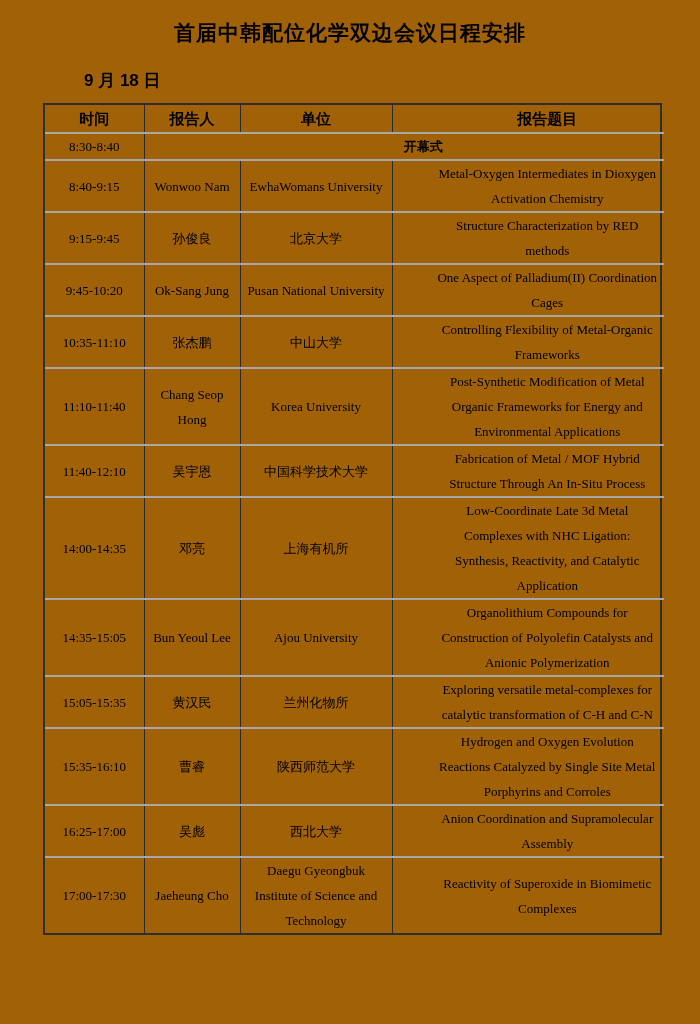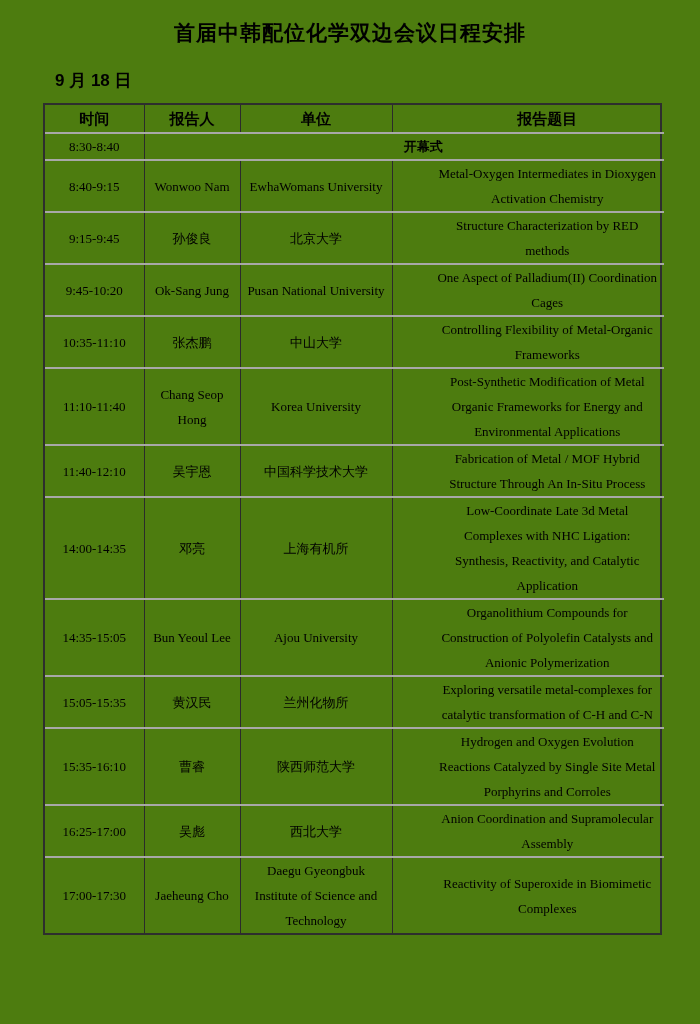--- a/index.html
+++ b/index.html
@@ -11,32 +11,32 @@
   body {
     width: 700px;
     height: 1024px;
     overflow: hidden;
     font-family: "Liberation Serif", "DejaVu Serif", serif;
   }
   .page {
     position: relative;
     width: 700px;
     height: 1024px;
-    background: #4d7c0f;
+    background: #a16207;
   }
   .doc-title {
     padding-top: 19px;
     text-align: center;
     font-size: 21px;
     font-weight: bold;
     font-family: "Liberation Sans", "DejaVu Sans", sans-serif;
     letter-spacing: 1px;
   }
   .date-label {
-    margin: 22px 0 11px 55px;
+    margin: 22px 0 11px 84px;
     font-size: 17px;
     font-weight: bold;
     font-family: "Liberation Sans", "DejaVu Sans", sans-serif;
   }
   .table-frame {
     margin-left: 43px;
     width: 619px;
     border: 2px solid #2e2e2e;
     box-sizing: border-box;
   }

